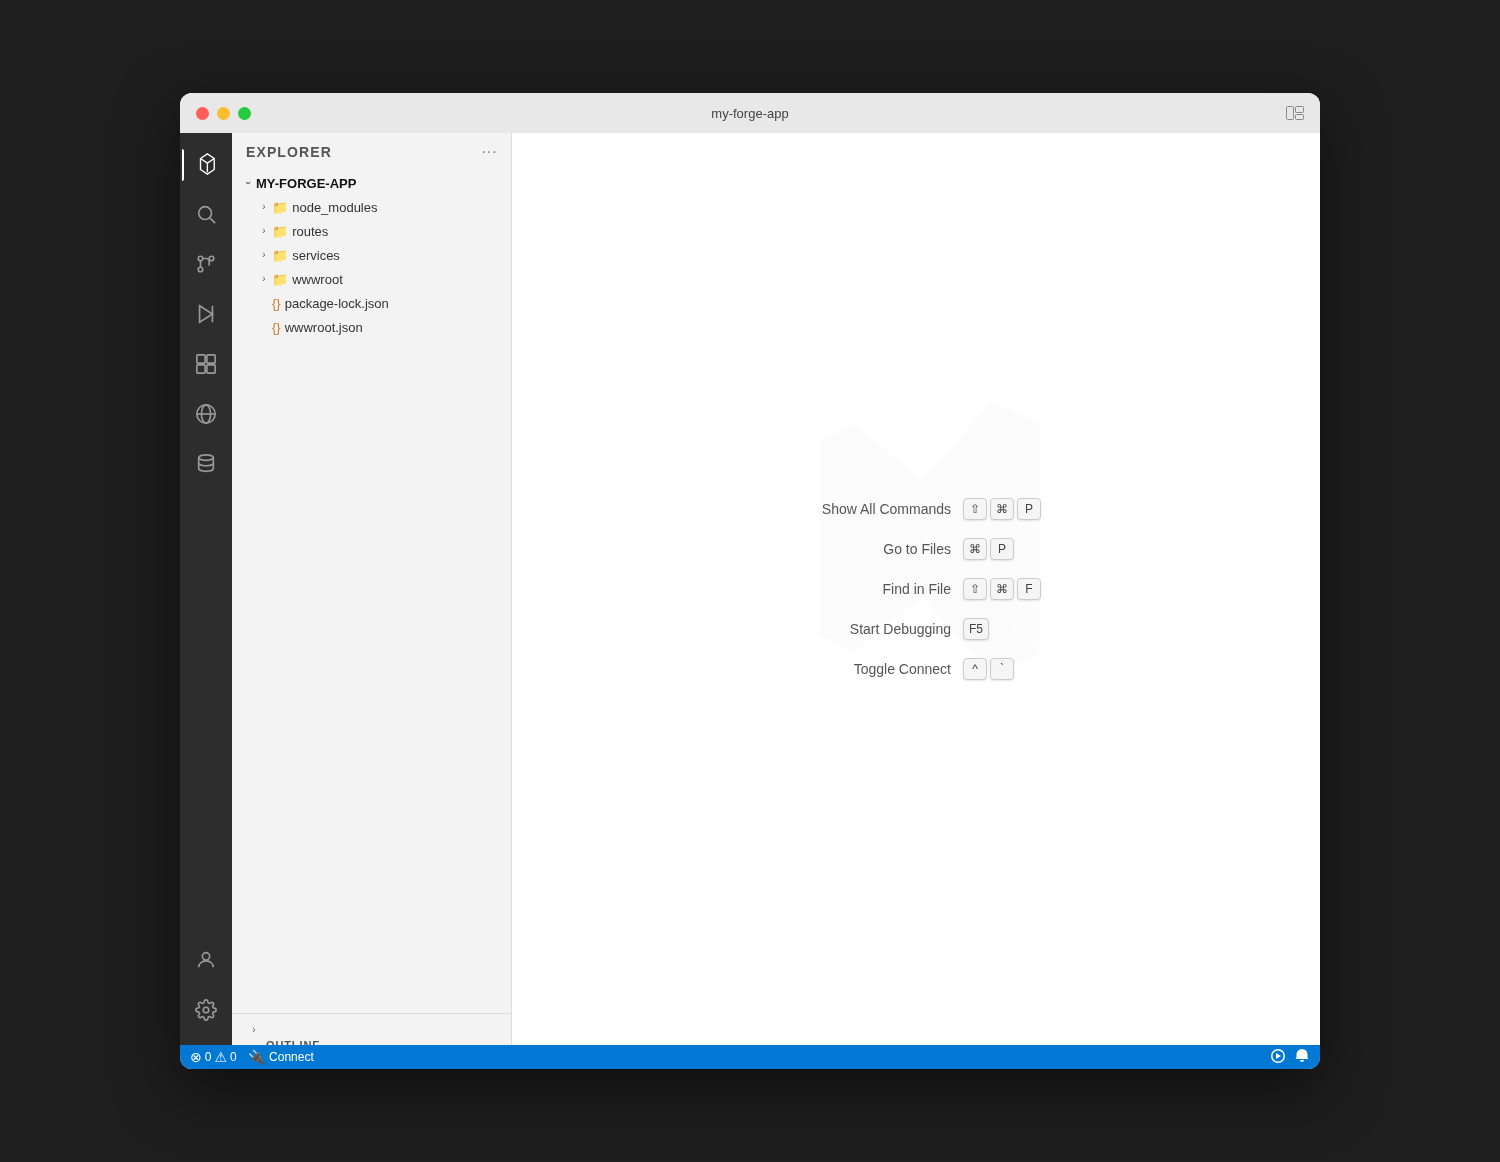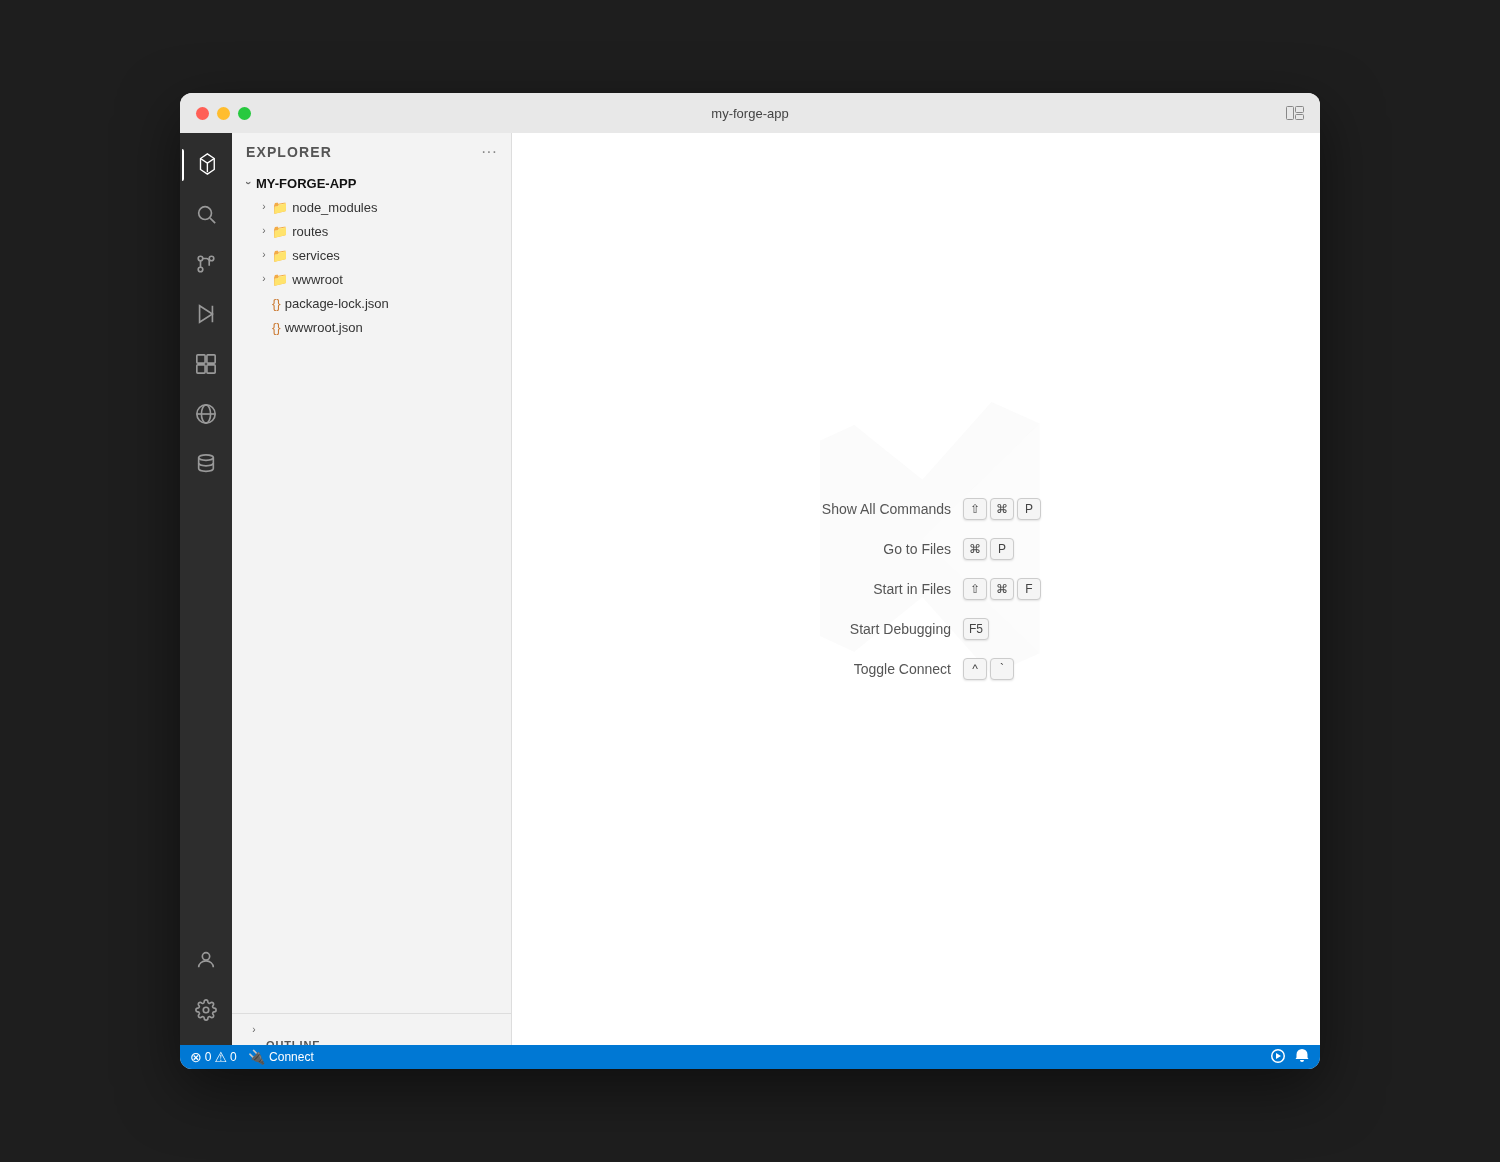--- a/index.html
+++ b/index.html
@@ -462,21 +462,21 @@
           </div>
         </div>
         <div class="shortcut-row">
           <span class="shortcut-label">Go to Files</span>
           <div class="shortcut-keys">
             <span class="kbd">⌘</span>
             <span class="kbd">P</span>
           </div>
         </div>
         <div class="shortcut-row">
-          <span class="shortcut-label">Start in Files</span>
+          <span class="shortcut-label">Find in File</span>
           <div class="shortcut-keys">
             <span class="kbd">⇧</span>
             <span class="kbd">⌘</span>
             <span class="kbd">F</span>
           </div>
         </div>
         <div class="shortcut-row">
           <span class="shortcut-label">Start Debugging</span>
           <div class="shortcut-keys">
             <span class="kbd">F5</span>

